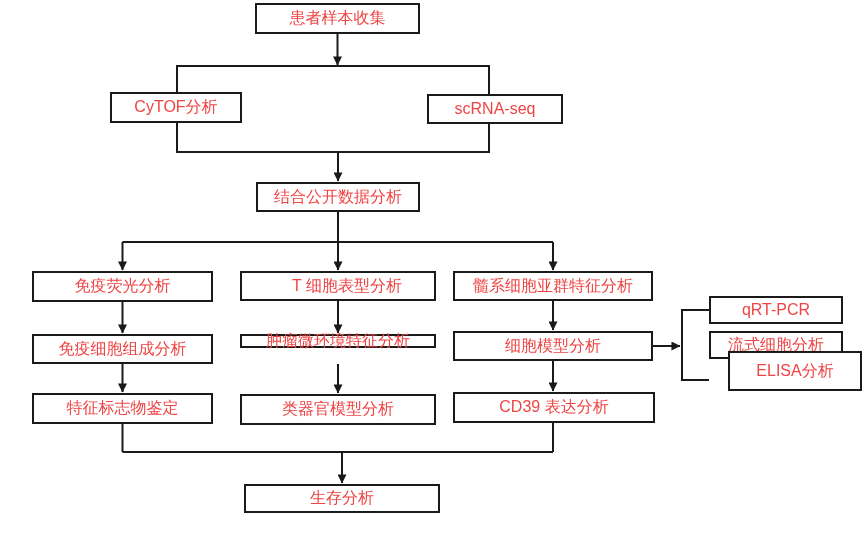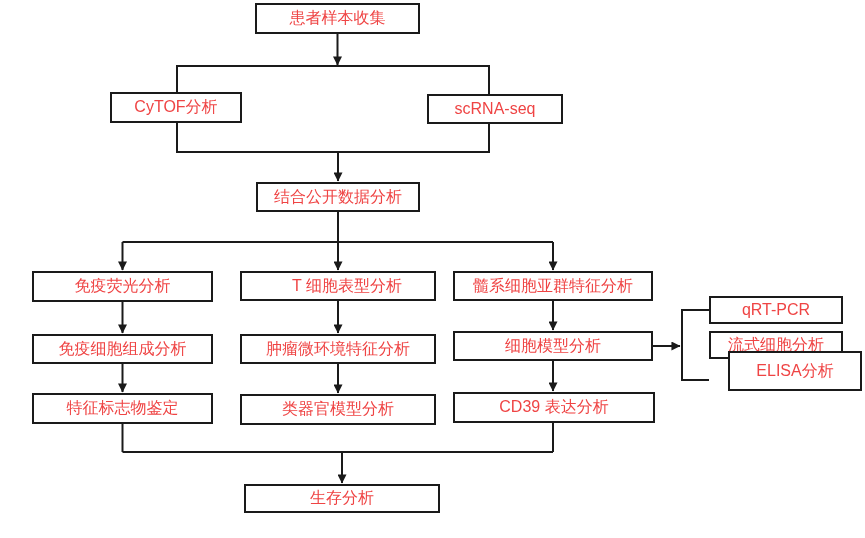--- a/index.html
+++ b/index.html
@@ -86,21 +86,21 @@
   <div class="node" style="left:256px; top:182px; width:164px; height:30px;">结合公开数据分析</div>
 
   <div class="node" style="left:32px; top:271px; width:181px; height:31px;">免疫荧光分析</div>
 
   <div class="node" style="left:240px; top:271px; width:196px; height:30px;padding-left:20px;">T 细胞表型分析</div>
 
   <div class="node" style="left:453px; top:271px; width:200px; height:30px;">髓系细胞亚群特征分析</div>
 
   <div class="node" style="left:32px; top:334px; width:181px; height:30px;">免疫细胞组成分析</div>
 
-  <div class="node" style="left:240px; top:334px; width:196px; height:30px;">肿瘤微环境特征分析</div>
+  <div class="node" style="left:240px; top:334px; width:196px; height:14px;">肿瘤微环境特征分析</div>
 
   <div class="node" style="left:453px; top:331px; width:200px; height:30px;">细胞模型分析</div>
 
   <div class="node" style="left:32px; top:393px; width:181px; height:31px;">特征标志物鉴定</div>
 
   <div class="node" style="left:240px; top:394px; width:196px; height:31px;">类器官模型分析</div>
 
   <div class="node" style="left:453px; top:392px; width:202px; height:31px;">CD39 表达分析</div>
 
   <div class="node" style="left:709px; top:296px; width:134px; height:28px;">qRT-PCR</div>

